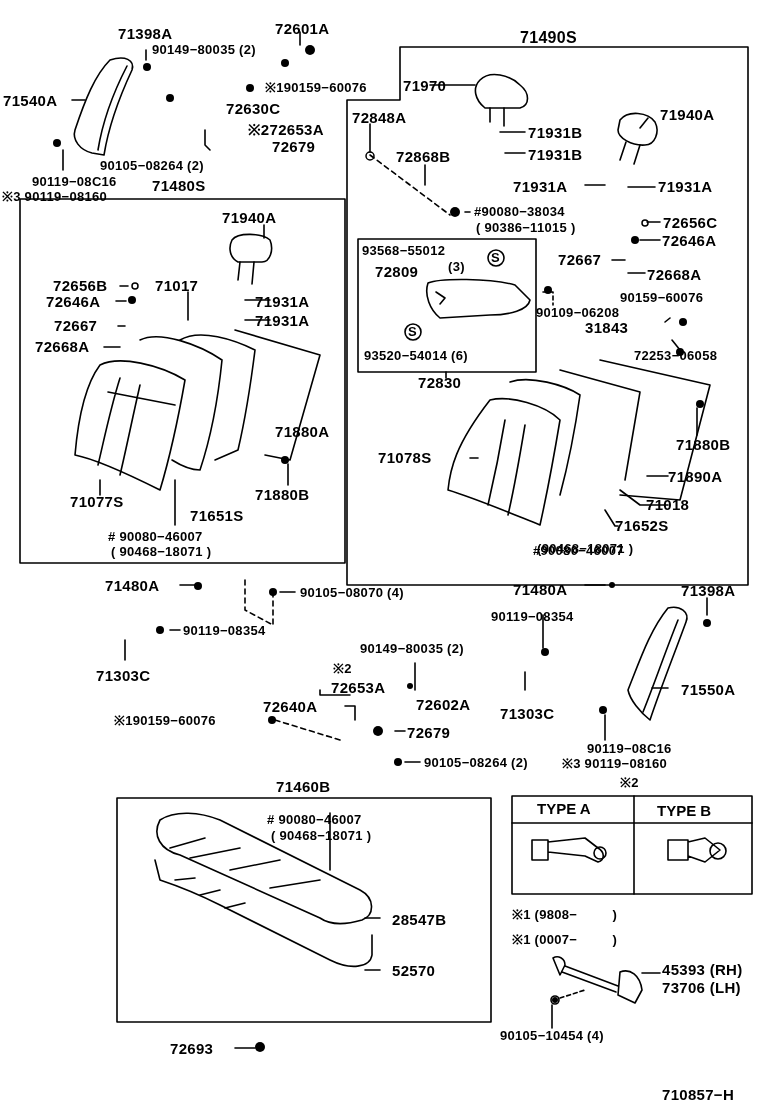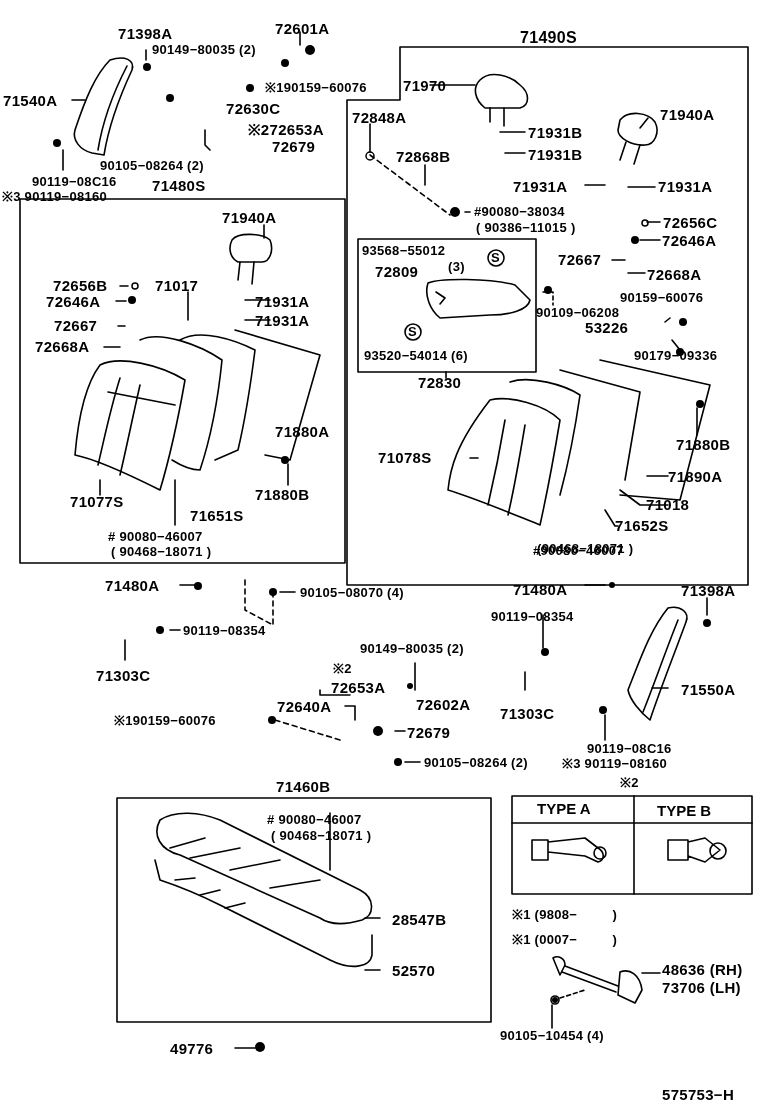--- a/index.html
+++ b/index.html
@@ -208,59 +208,59 @@
 <div class="lbl sm" style="left:476px;top:221px">( 90386−11015 )</div>
 <div class="lbl" style="left:663px;top:215px">72656C</div>
 <div class="lbl" style="left:662px;top:233px">72646A</div>
 <div class="lbl sm" style="left:362px;top:244px">93568−55012</div>
 <div class="lbl sm" style="left:448px;top:260px">(3)</div>
 <div class="lbl" style="left:375px;top:264px">72809</div>
 <div class="lbl" style="left:558px;top:252px">72667</div>
 <div class="lbl" style="left:647px;top:267px">72668A</div>
 <div class="lbl sm" style="left:620px;top:291px">90159−60076</div>
 <div class="lbl sm" style="left:536px;top:306px">90109−06208</div>
-<div class="lbl" style="left:585px;top:320px">53226</div>
+<div class="lbl" style="left:585px;top:320px">31843</div>
 <div class="lbl sm" style="left:364px;top:349px">93520−54014 (6)</div>
-<div class="lbl sm" style="left:634px;top:349px">90179−09336</div>
+<div class="lbl sm" style="left:634px;top:349px">72253−06058</div>
 <div class="lbl" style="left:418px;top:375px">72830</div>
 <div class="lbl" style="left:676px;top:437px">71880B</div>
 <div class="lbl" style="left:378px;top:450px">71078S</div>
 <div class="lbl" style="left:668px;top:469px">71890A</div>
 <div class="lbl" style="left:646px;top:497px">71018</div>
 <div class="lbl" style="left:615px;top:518px">71652S</div>
 <div class="lbl sm" style="left:533px;top:544px">#90080−46007</div>
 <div class="lbl sm" style="left:537px;top:542px">(90468−18071 )</div>
 <div class="lbl" style="left:513px;top:582px">71480A</div>
 <div class="lbl" style="left:681px;top:583px">71398A</div>
 <div class="lbl sm" style="left:491px;top:610px">90119−08354</div>
 <div class="lbl sm" style="left:360px;top:642px">90149−80035 (2)</div>
 <div class="lbl sm" style="left:333px;top:662px">※2</div>
 <div class="lbl" style="left:331px;top:680px">72653A</div>
-<div class="lbl" style="left:277px;top:699px">72640A</div>
+<div class="lbl" style="left:263px;top:699px">72640A</div>
 <div class="lbl" style="left:416px;top:697px">72602A</div>
 <div class="lbl" style="left:500px;top:706px">71303C</div>
 <div class="lbl" style="left:681px;top:682px">71550A</div>
 <div class="lbl sm" style="left:114px;top:714px">※190159−60076</div>
 <div class="lbl" style="left:407px;top:725px">72679</div>
 <div class="lbl sm" style="left:424px;top:756px">90105−08264 (2)</div>
 <div class="lbl sm" style="left:587px;top:742px">90119−08C16</div>
 <div class="lbl sm" style="left:562px;top:757px">※3  90119−08160</div>
 <div class="lbl sm" style="left:620px;top:776px">※2</div>
 
 <div class="typehdr" style="left:537px;top:800px">TYPE  A</div>
 <div class="typehdr" style="left:657px;top:802px">TYPE  B</div>
 
 <div class="lbl" style="left:276px;top:779px">71460B</div>
 <div class="lbl sm" style="left:267px;top:813px"># 90080−46007</div>
 <div class="lbl sm" style="left:271px;top:829px">( 90468−18071 )</div>
 <div class="lbl" style="left:392px;top:912px">28547B</div>
 <div class="lbl" style="left:392px;top:963px">52570</div>
-<div class="lbl" style="left:170px;top:1041px">49776</div>
+<div class="lbl" style="left:170px;top:1041px">72693</div>
 
 <div class="lbl sm" style="left:512px;top:908px; white-space:pre">※1 (9808−         )</div>
 <div class="lbl sm" style="left:512px;top:933px; white-space:pre">※1 (0007−         )</div>
-<div class="lbl" style="left:662px;top:962px">48636 (RH)</div>
+<div class="lbl" style="left:662px;top:962px">45393 (RH)</div>
 <div class="lbl" style="left:662px;top:980px">73706 (LH)</div>
 <div class="lbl sm" style="left:500px;top:1029px">90105−10454 (4)</div>
-<div class="lbl" style="left:662px;top:1087px">575753−H</div>
+<div class="lbl" style="left:662px;top:1087px">710857−H</div>
 
 <div class="lbl sm" style="left:491px;top:251px">S</div>
 <div class="lbl sm" style="left:408px;top:325px">S</div>
 
 </body></html>

